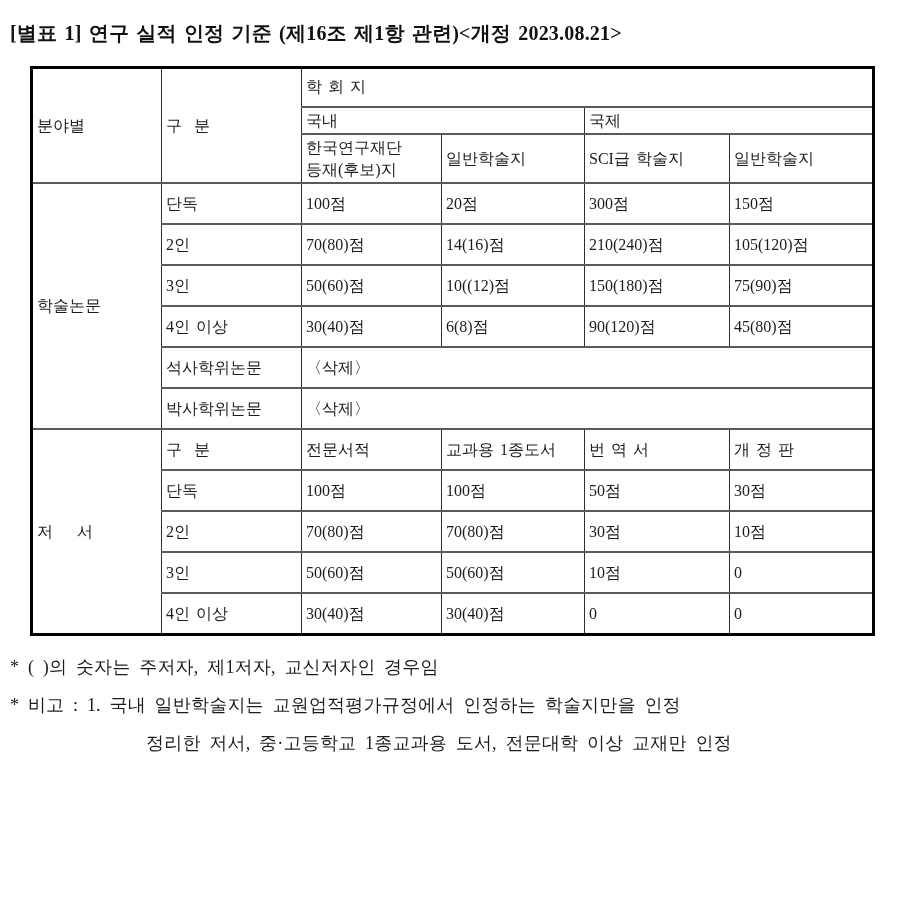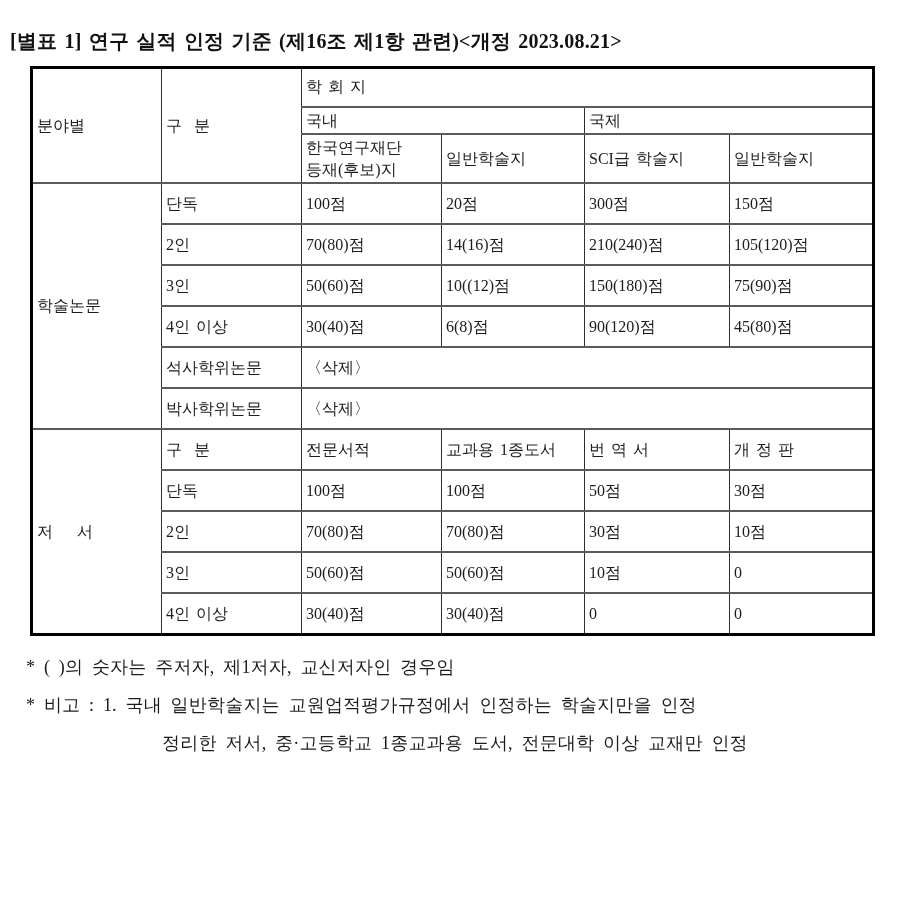--- a/index.html
+++ b/index.html
@@ -9,21 +9,21 @@
     width: 906px;
     height: 904px;
     background: #ffffff;
     color: #1a1a1a;
     font-family: "Liberation Serif", "DejaVu Serif", serif;
     overflow: hidden;
   }
   .doc-title {
     position: absolute;
     left: 10px;
-    top: 28px;
+    top: 20px;
     font-size: 20px;
     font-weight: bold;
     letter-spacing: 0.2px;
     word-spacing: 2px;
     white-space: pre;
     color: #111;
   }
   table.criteria {
     position: absolute;
     left: 30px;
@@ -45,21 +45,21 @@
     padding: 2px 4px;
     word-spacing: 2px;
   }
   table.criteria { border: 3px solid #000; }
   tr.hr1 { height: 39px; }
   tr.hr2 { height: 26px; }
   tr.hr3 { height: 46px; }
   tr.data { height: 41px; }
   .notes {
     position: absolute;
-    left: 16px;
+    left: 0;
     top: 648px;
     width: 860px;
     font-size: 18px;
     color: #1c1c1c;
     word-spacing: 4px;
     letter-spacing: 0.2px;
   }
   .note-line {
     height: 38px;
     line-height: 38px;

